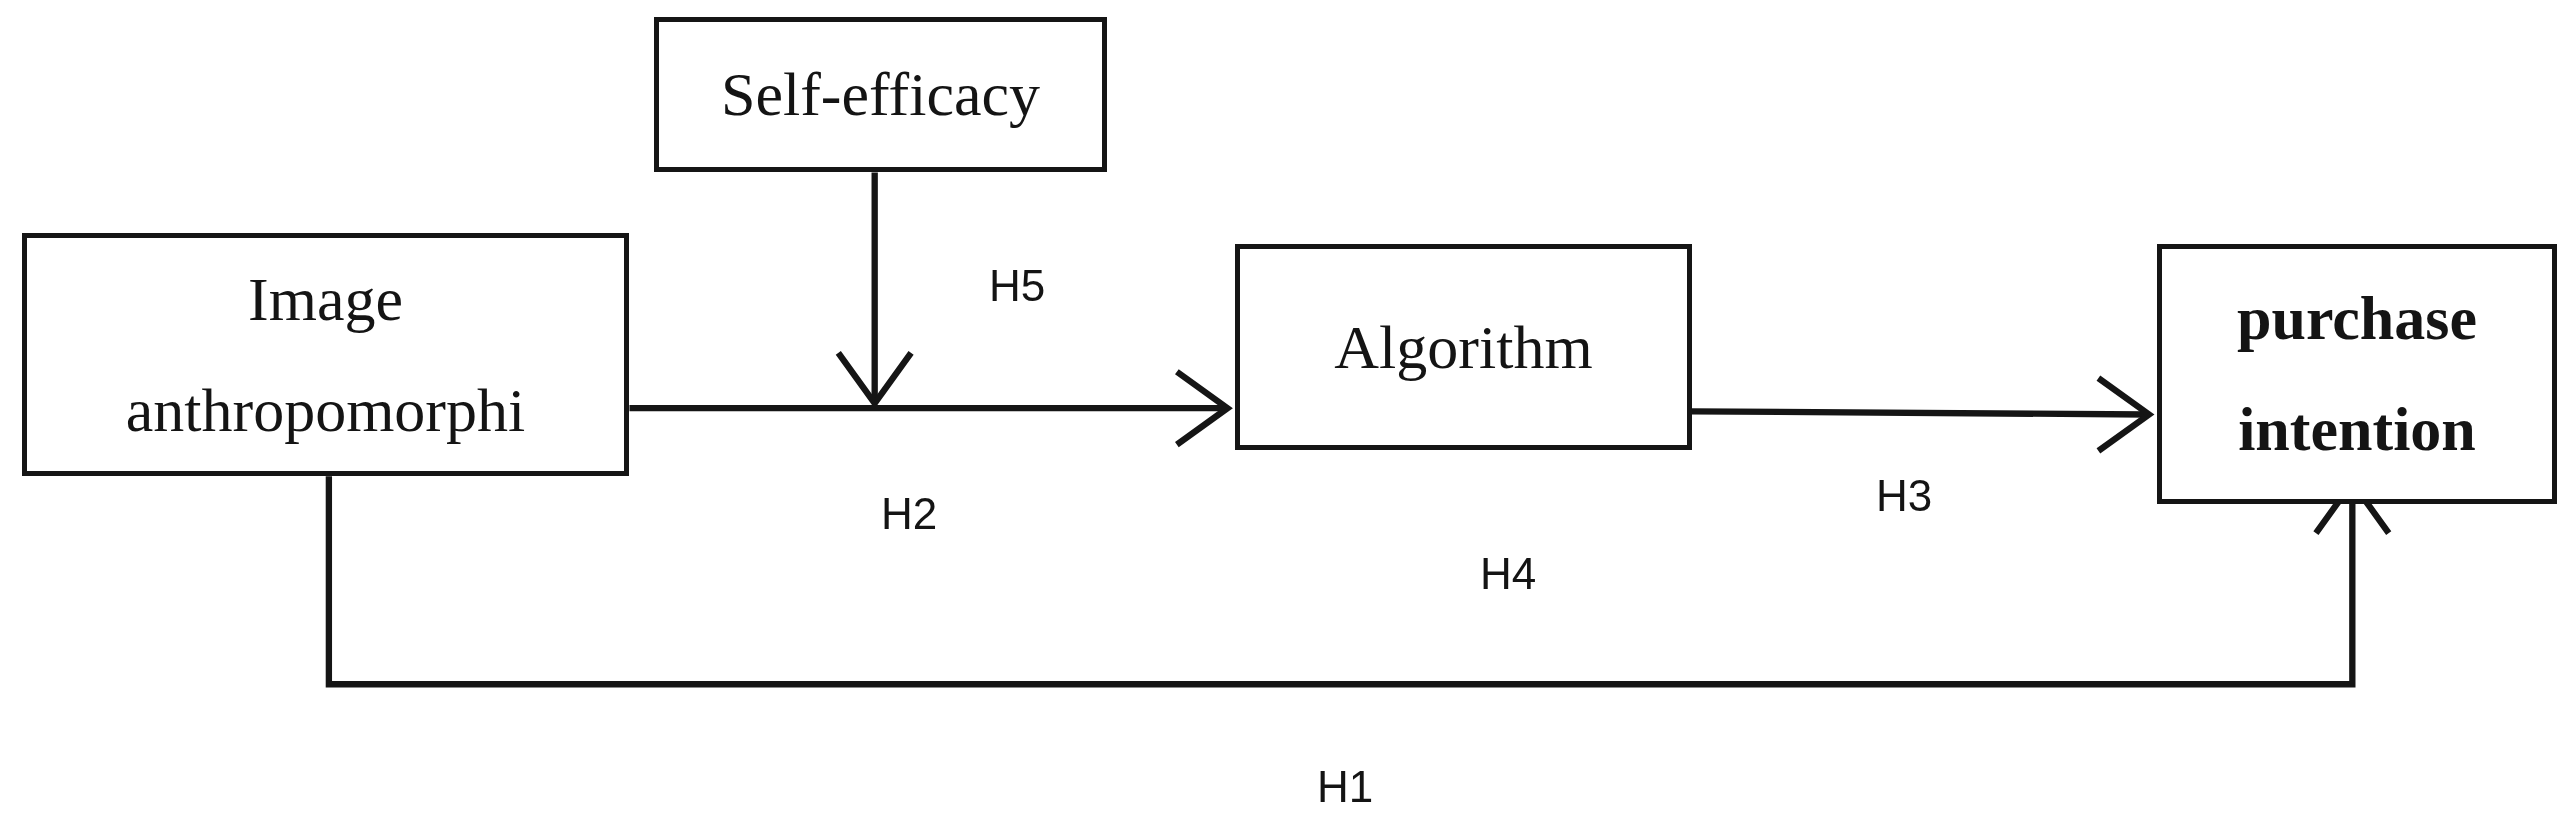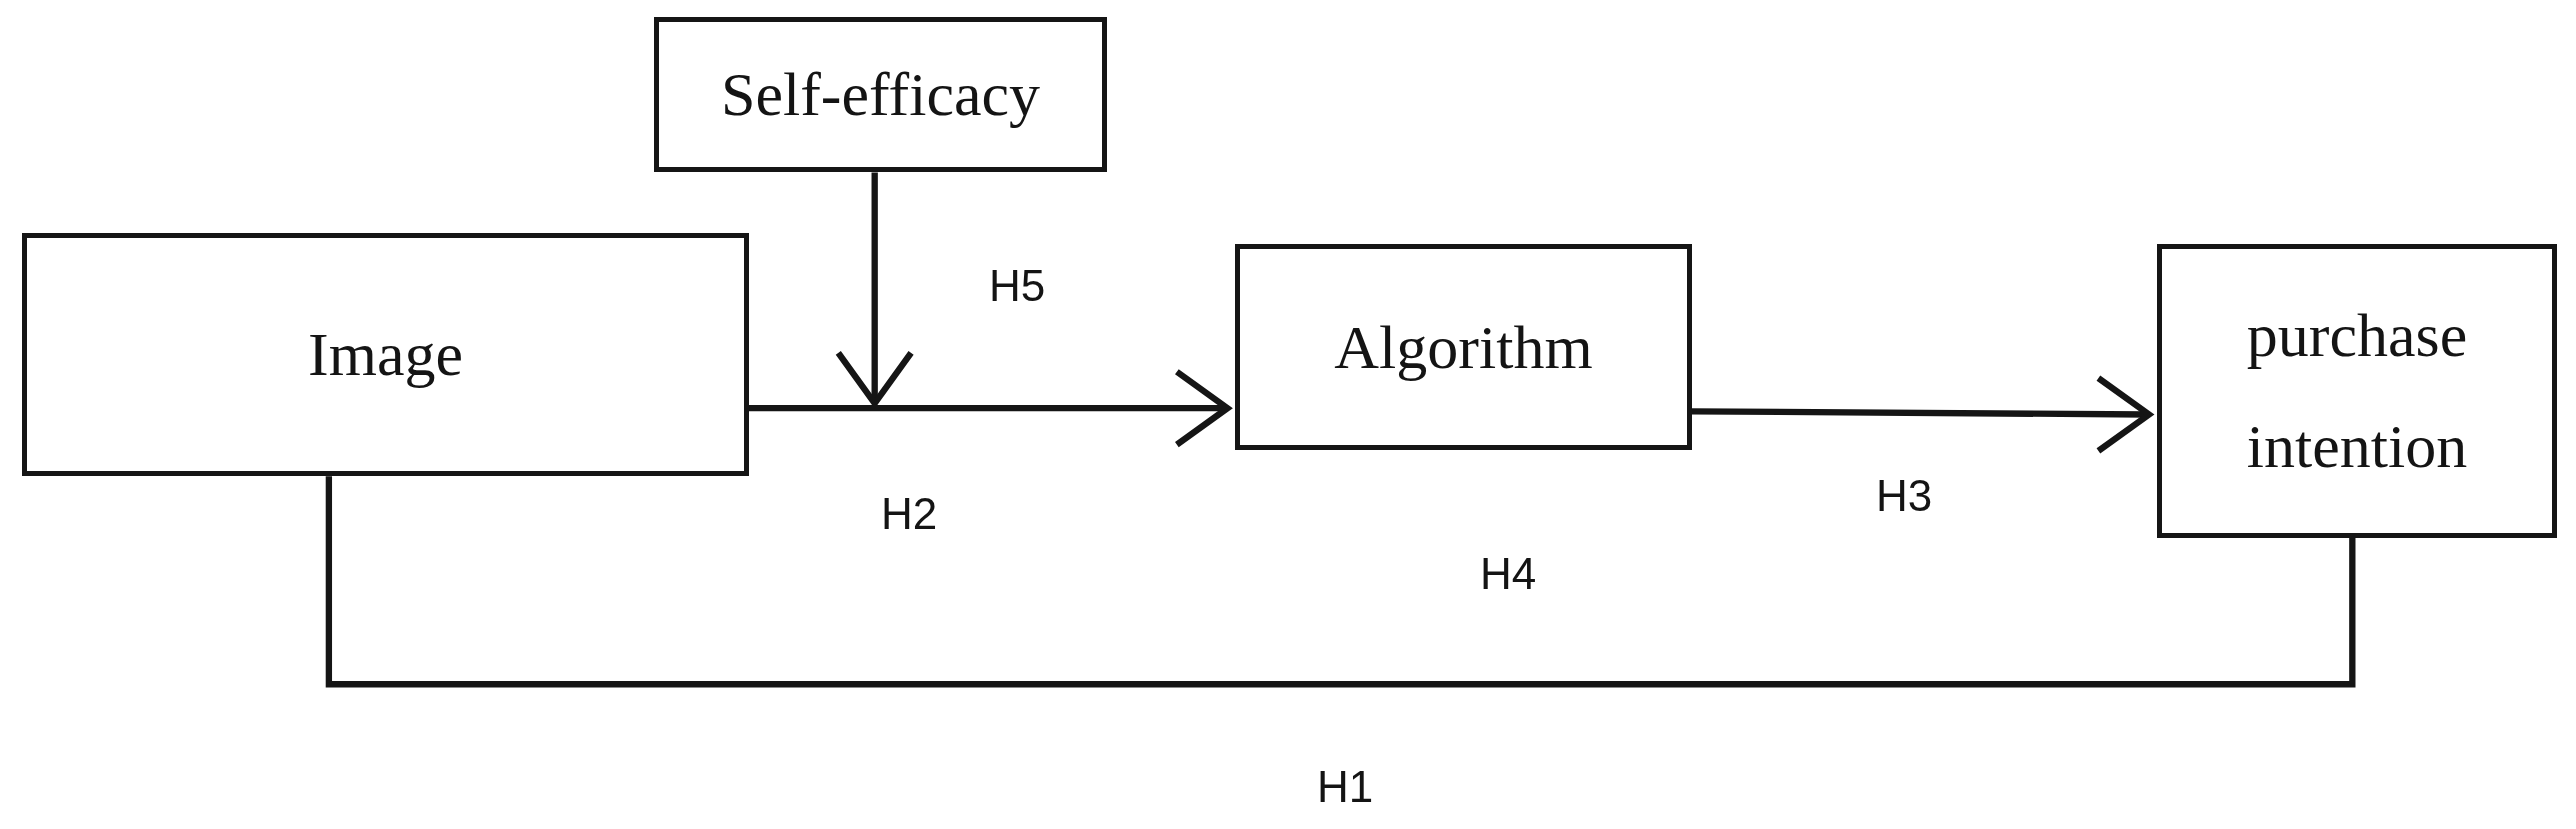--- a/index.html
+++ b/index.html
@@ -30,23 +30,23 @@
     flex-direction: column;
     align-items: center;
     justify-content: center;
     text-align: center;
     color: #141414;
     font-size: 62px;
     line-height: 111px;
     box-sizing: border-box;
   }
   #box-self-efficacy      { left: 654px;  top: 17.4px;  width: 453px; height: 155px; }
-  #box-image-anthro       { left: 22px;   top: 233px; width: 727px; height: 243px; }
+  #box-image-anthro       { left: 22px;   top: 233px; width: 607px; height: 243px; }
   #box-algorithm-aversion { left: 1235px; top: 244px; width: 457px; height: 206px; }
-  #box-purchase-intention { left: 2157px; top: 244px; width: 400px; height: 294px; }
+  #box-purchase-intention { left: 2157px; top: 244px; width: 400px; height: 260px; font-weight: bold; }
 
   .hypo-label {
     position: absolute;
     transform: translate(-50%, -50%);
     font-family: "Liberation Sans", sans-serif;
     font-size: 44px;
     color: #141414;
     white-space: nowrap;
   }
   #label-h5 { left: 1017px; top: 286px; }
@@ -96,20 +96,21 @@
       <polyline class="edge-head" points="2927,674 2973,610 3019,674"></polyline>
     </g>
   </svg>
 
   <div id="box-self-efficacy" class="node-box">
     <span>Self-efficacy</span>
   </div>
 
   <div id="box-image-anthro" class="node-box">
     <span>Image</span>
+    <span>anthropomorphi</span>
   </div>
 
   <div id="box-algorithm-aversion" class="node-box">
     <span>Algorithm</span>
   </div>
 
   <div id="box-purchase-intention" class="node-box">
     <span>purchase</span>
     <span>intention</span>
   </div>

